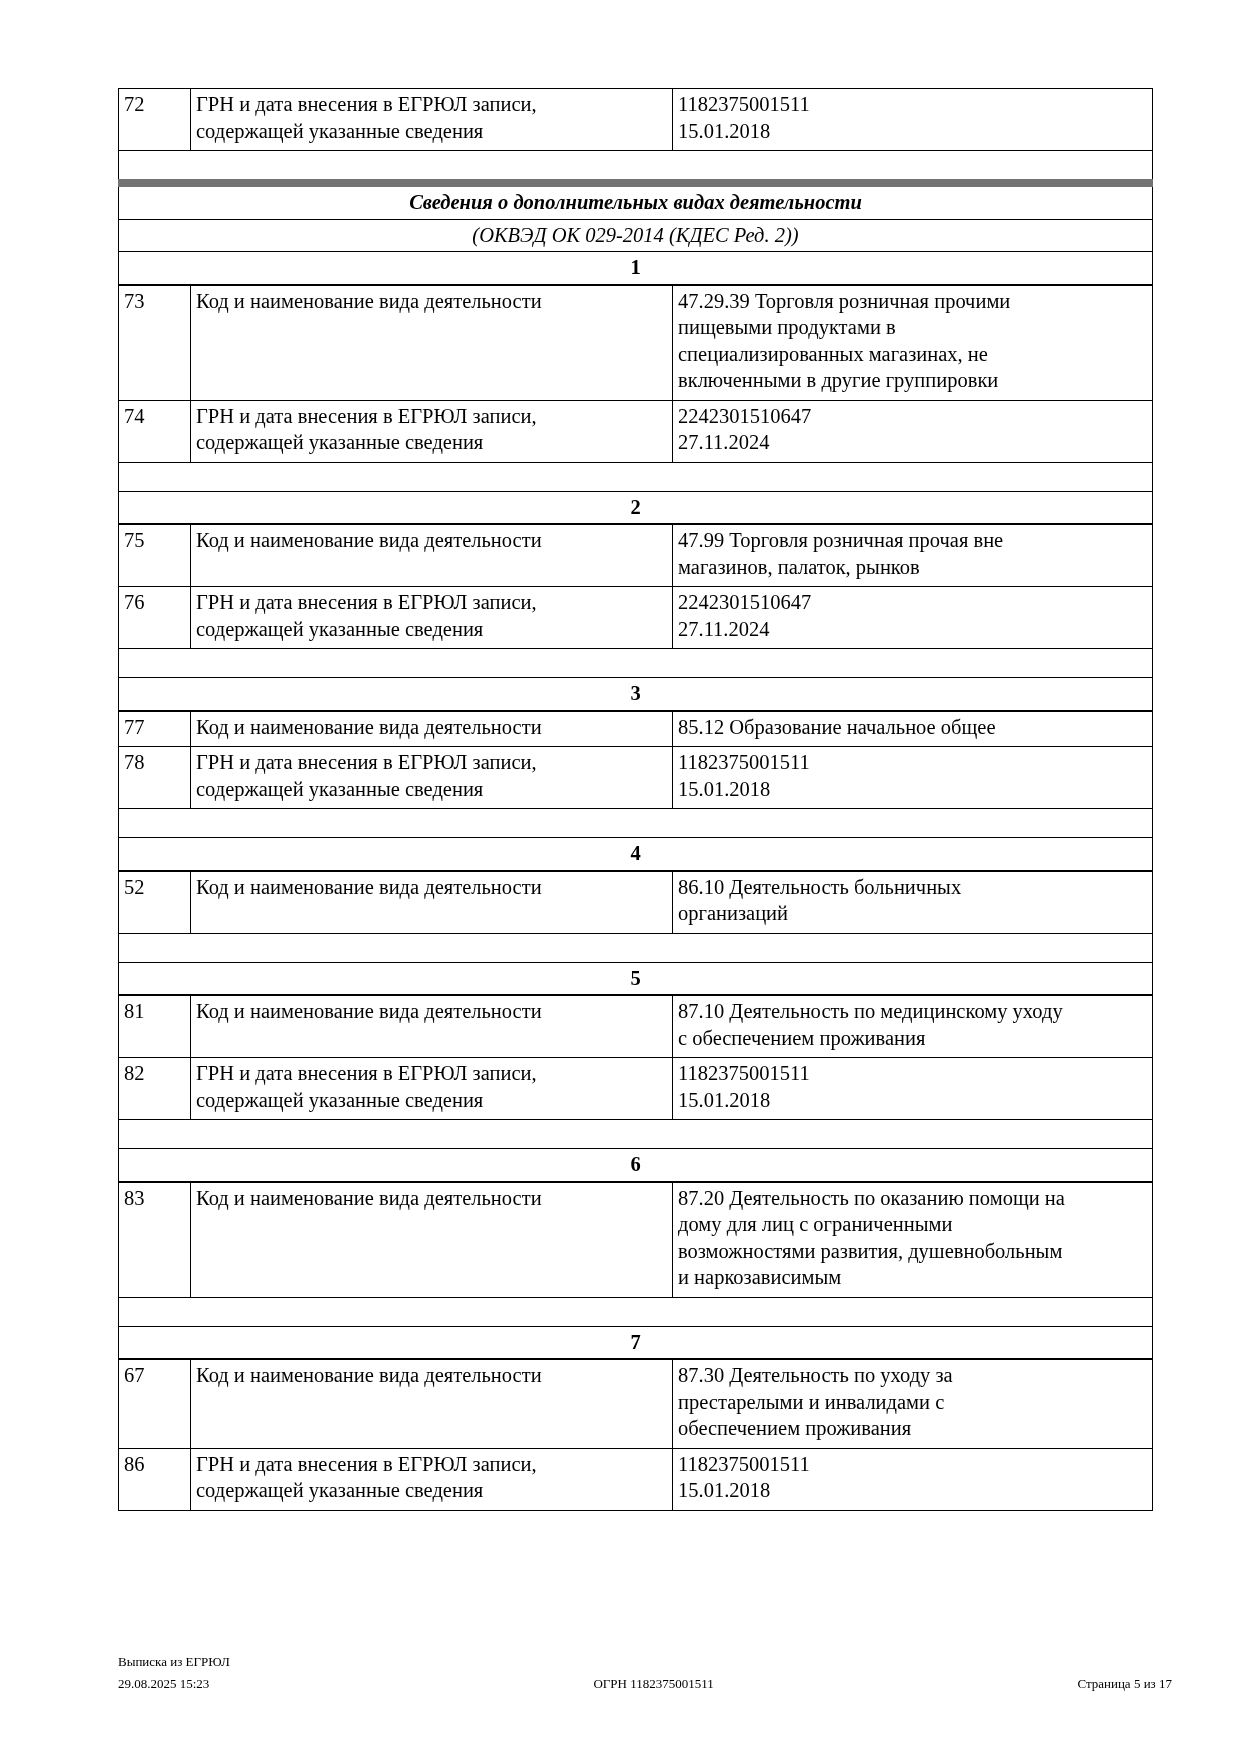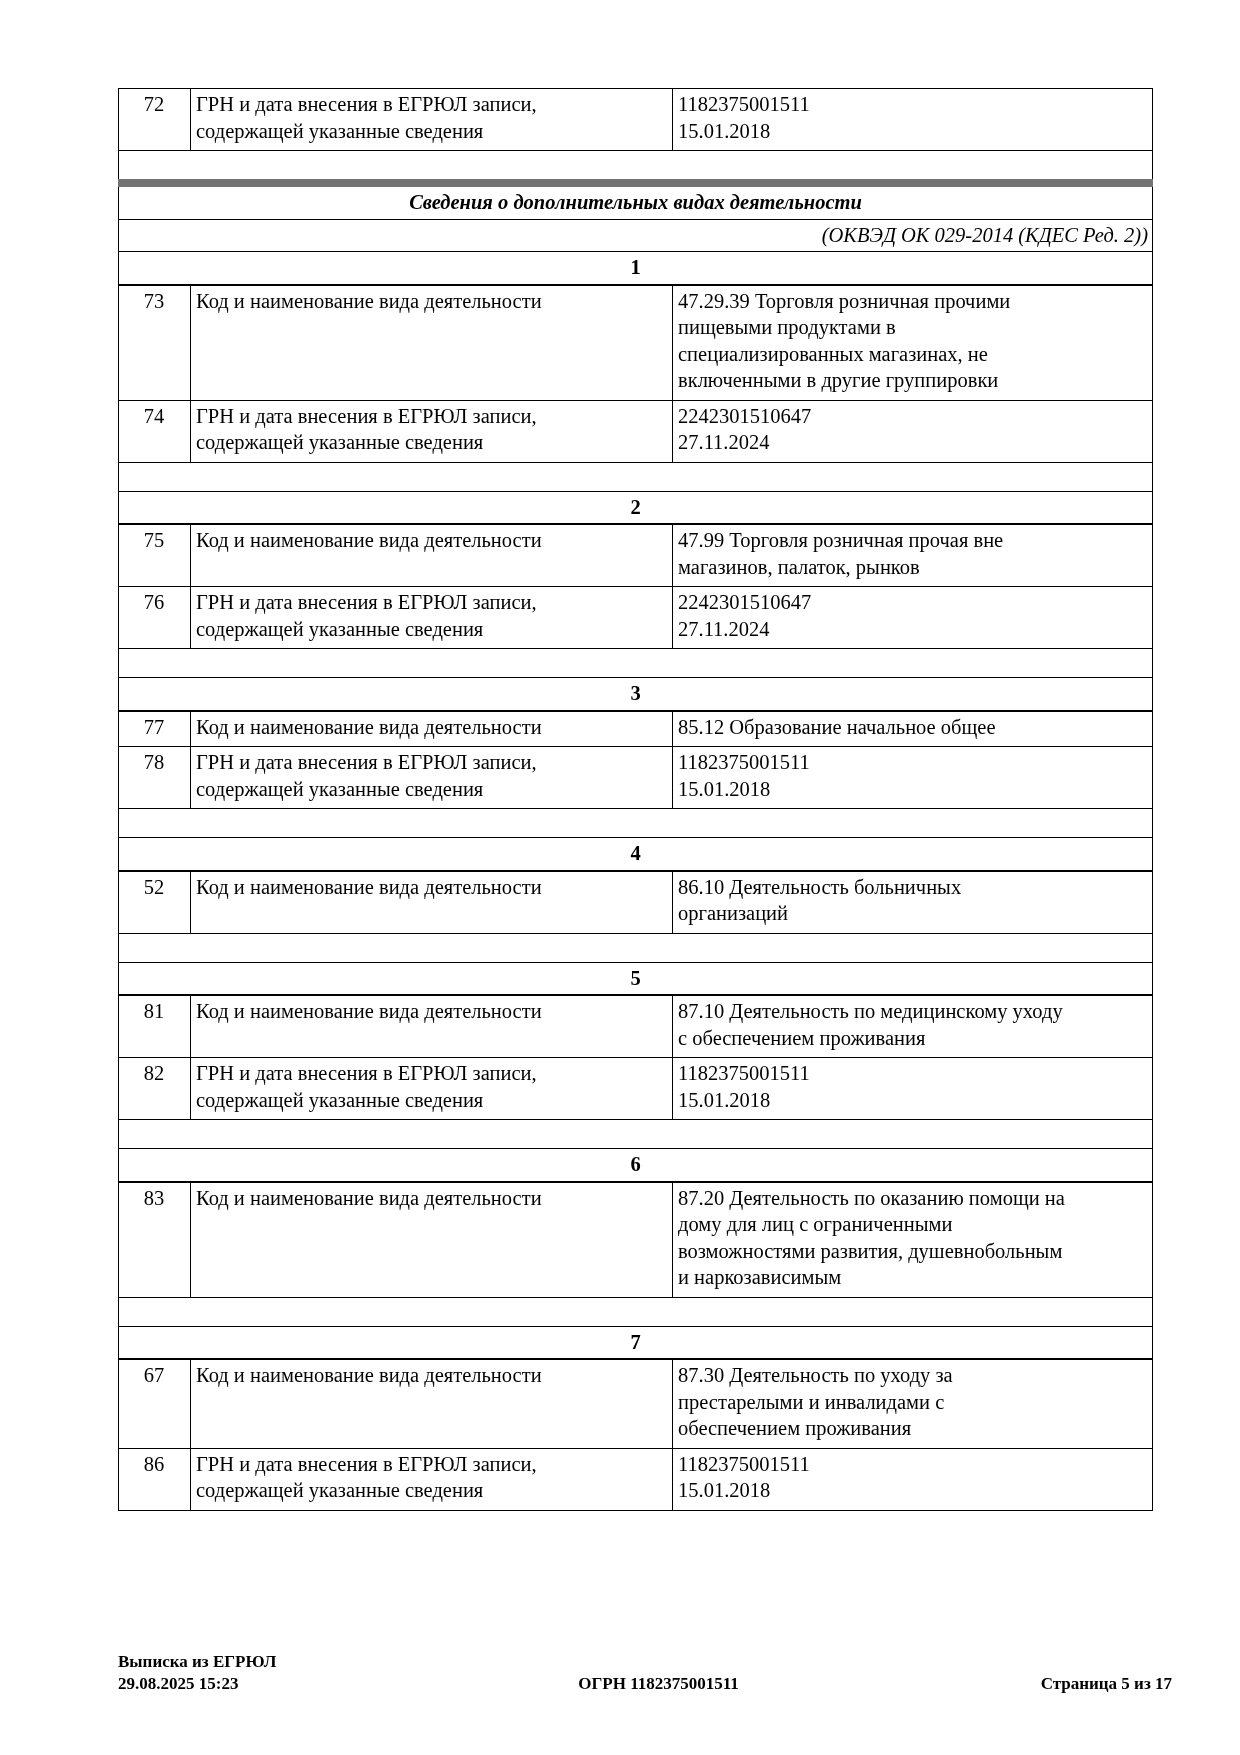--- a/index.html
+++ b/index.html
@@ -22,61 +22,60 @@
     font-size: 20.5px;
     line-height: 26.5px;
   }
   table.doc td {
     border: 1px solid #000000;
     vertical-align: top;
     padding: 2px 6px 6px 5px;
     overflow: hidden;
   }
   td.c-num {
-    text-align: center;
+    text-align: left;
     padding: 2px 2px 6px 2px;
   }
   td.c-label, td.c-value {
     white-space: pre-line;
     font-family: Liberation Serif, serif;
   }
   tr.spacer-row td {
     height: 28px;
     padding: 0;
   }
   tr.title-row td {
     border-top: 8px solid #737373;
     font-weight: bold;
     font-style: italic;
     text-align: center;
     padding: 2px 4px 3px 4px;
   }
   tr.subtitle-row td {
     font-style: italic;
-    text-align: right;
+    text-align: center;
     padding: 2px 4px 3px 4px;
     margin-left: 16px;
   }
   tr.number-row td {
     border-bottom: 2px solid #000000;
     font-weight: bold;
     text-align: center;
     padding: 2px 4px 3px 4px;
   }
   .footer {
     position: absolute;
     left: 118px;
     top: 1651px;
     width: 1054px;
     display: flex;
     justify-content: space-between;
     align-items: flex-end;
-    font-size: 17px;
+    font-size: 13px;
     line-height: 22px;
-    font-weight: bold;
   }
   .footer .f-center { text-align: center; }
   .footer .f-right  { text-align: right; }
 </style>
 </head>
 <body>
 
 <div class="page">
 
   <table class="doc">

